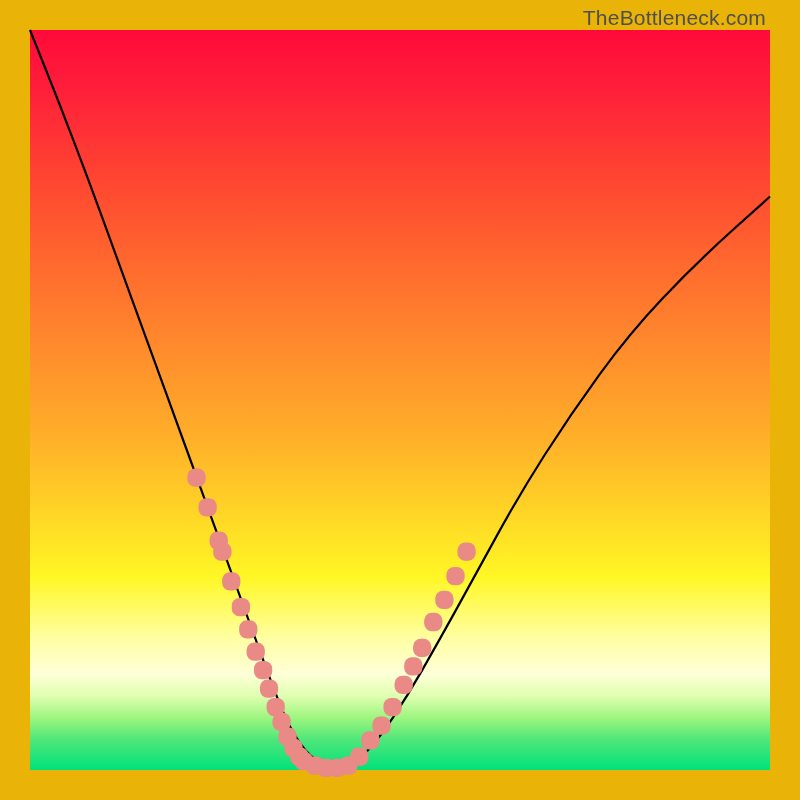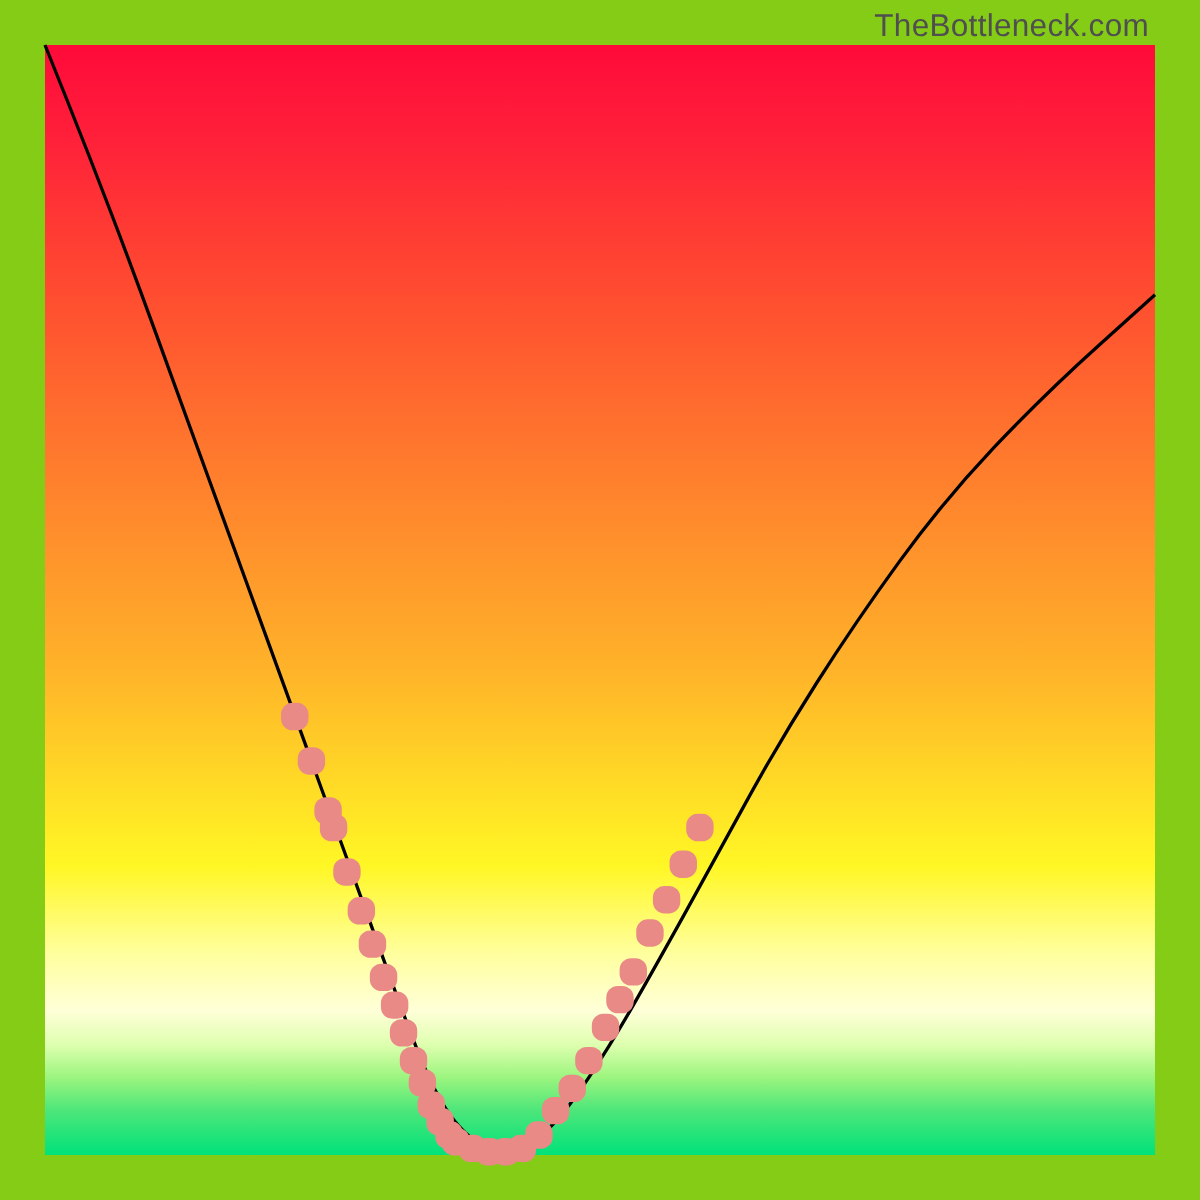--- a/index.html
+++ b/index.html
@@ -8,21 +8,21 @@
     width: 800px;
     height: 800px;
     overflow: hidden;
     background: #000;
     font-family: Arial, Helvetica, sans-serif;
   }
   .frame {
     position: relative;
     width: 800px;
     height: 800px;
-    background: #84cc16;
+    background: #eab308;
   }
   .plot-area {
     position: absolute;
     left: 30px;
     top: 30px;
     width: 740px;
     height: 740px;
     
     background: linear-gradient(to bottom,
       #ff0a3a 0%,

